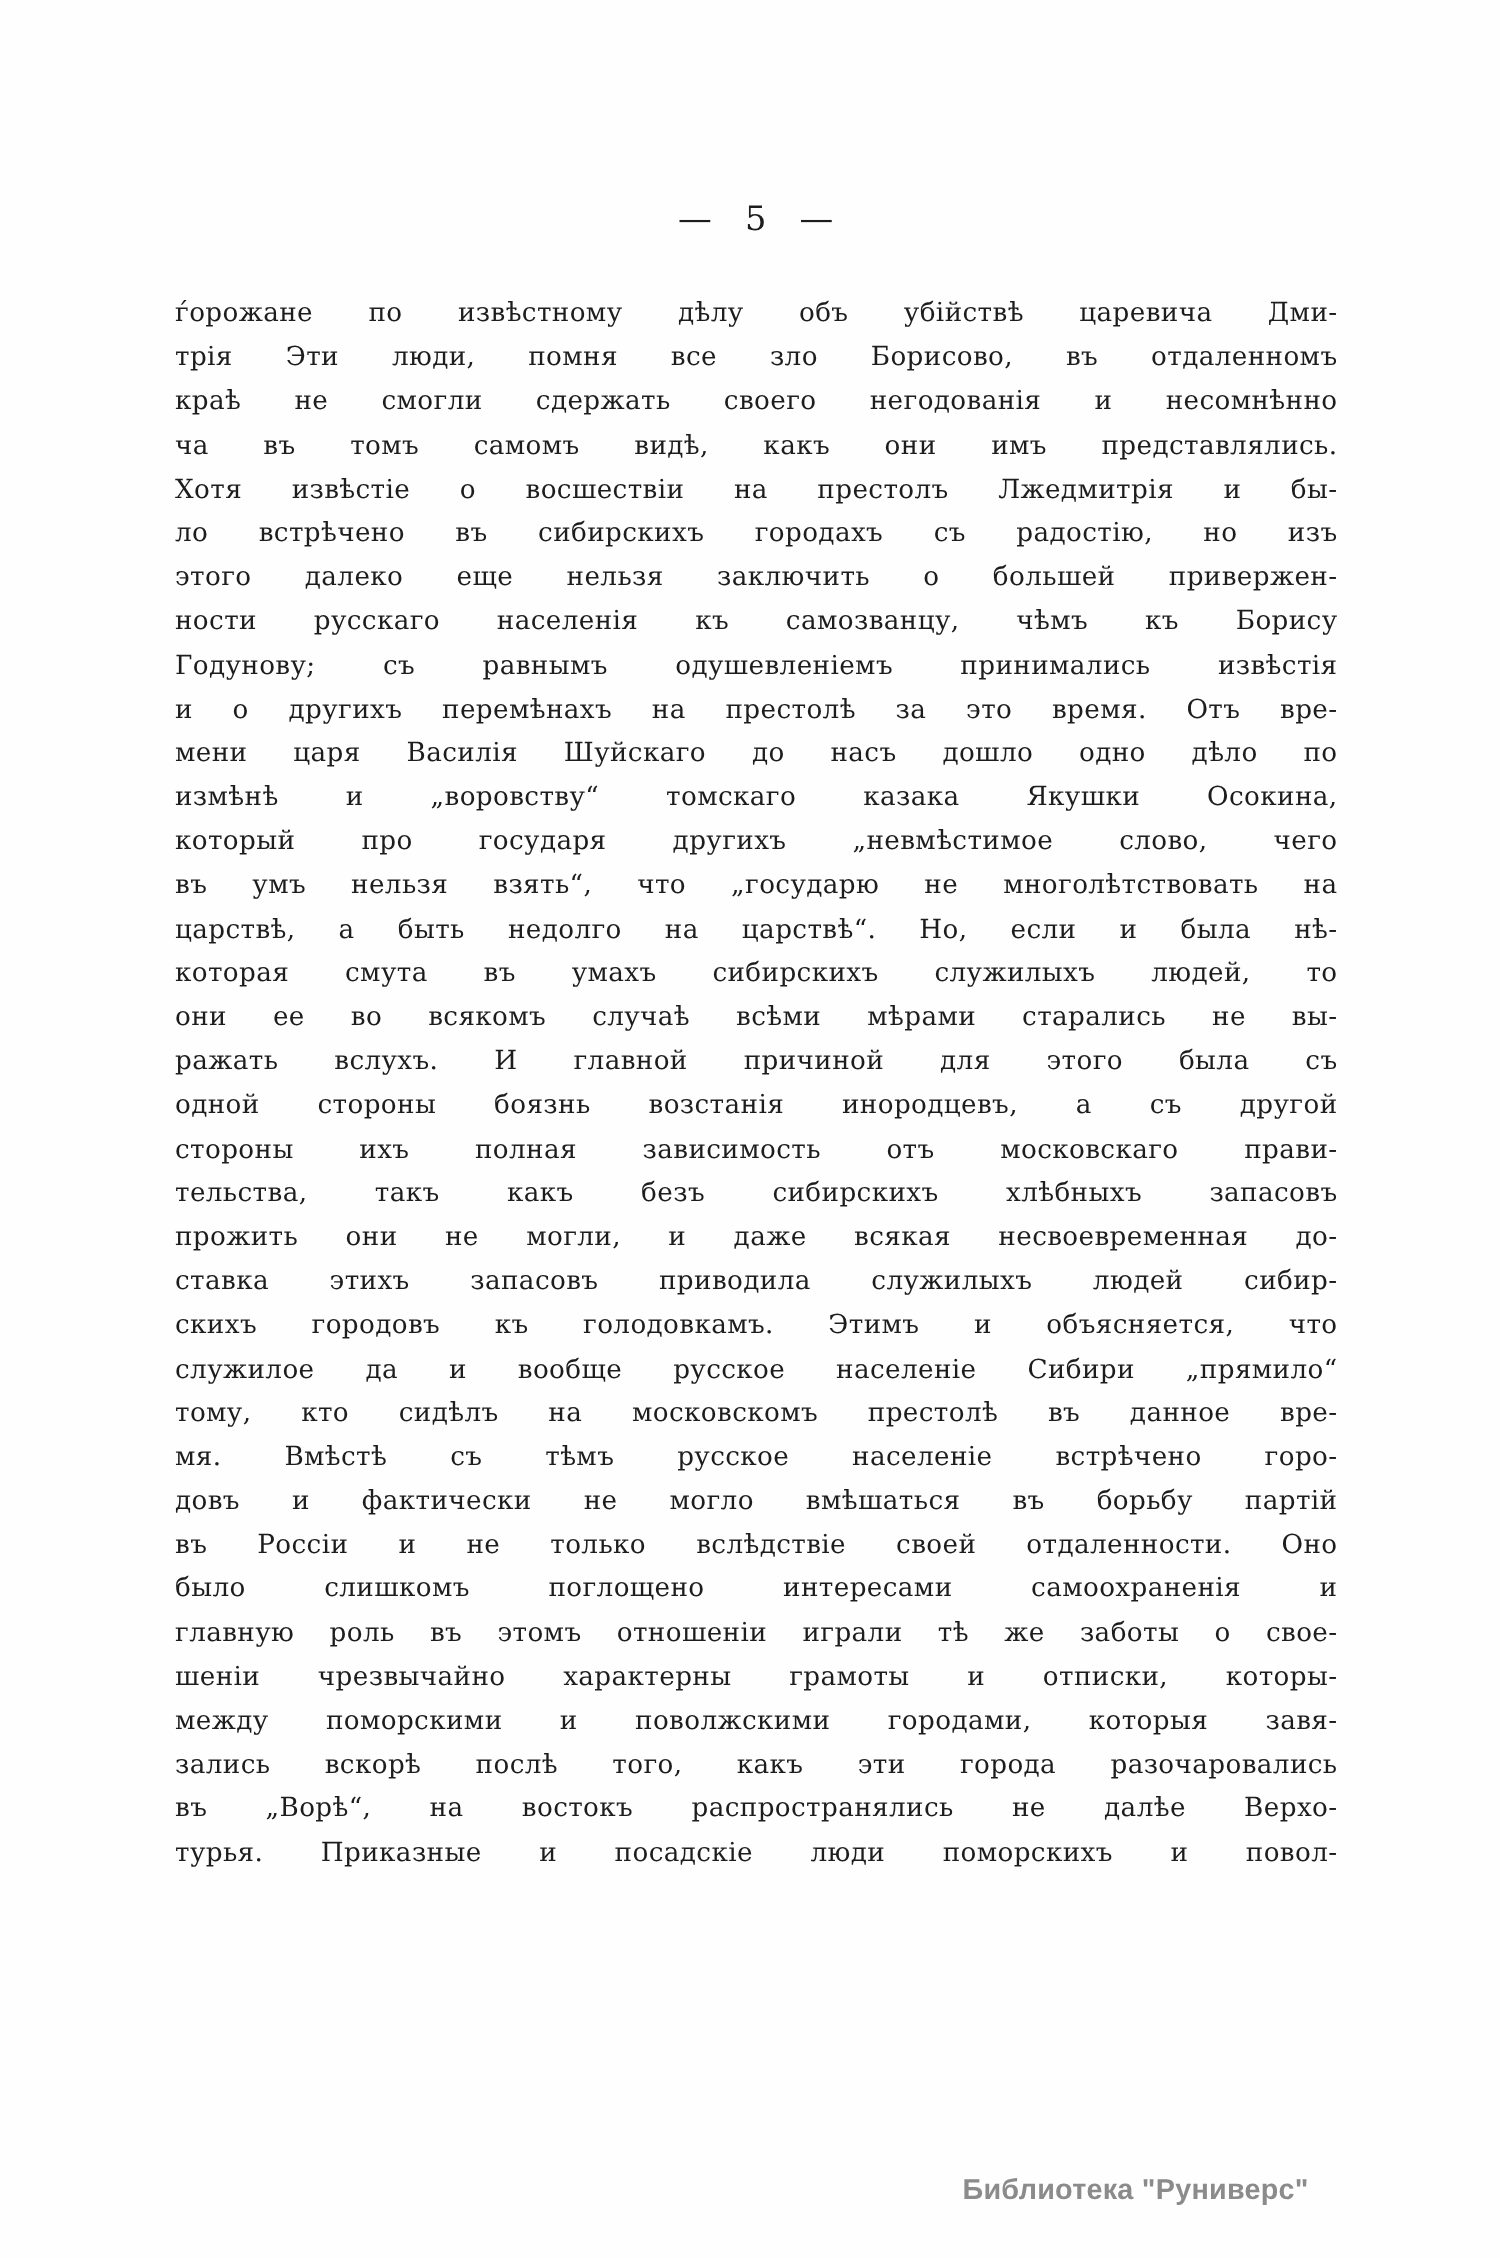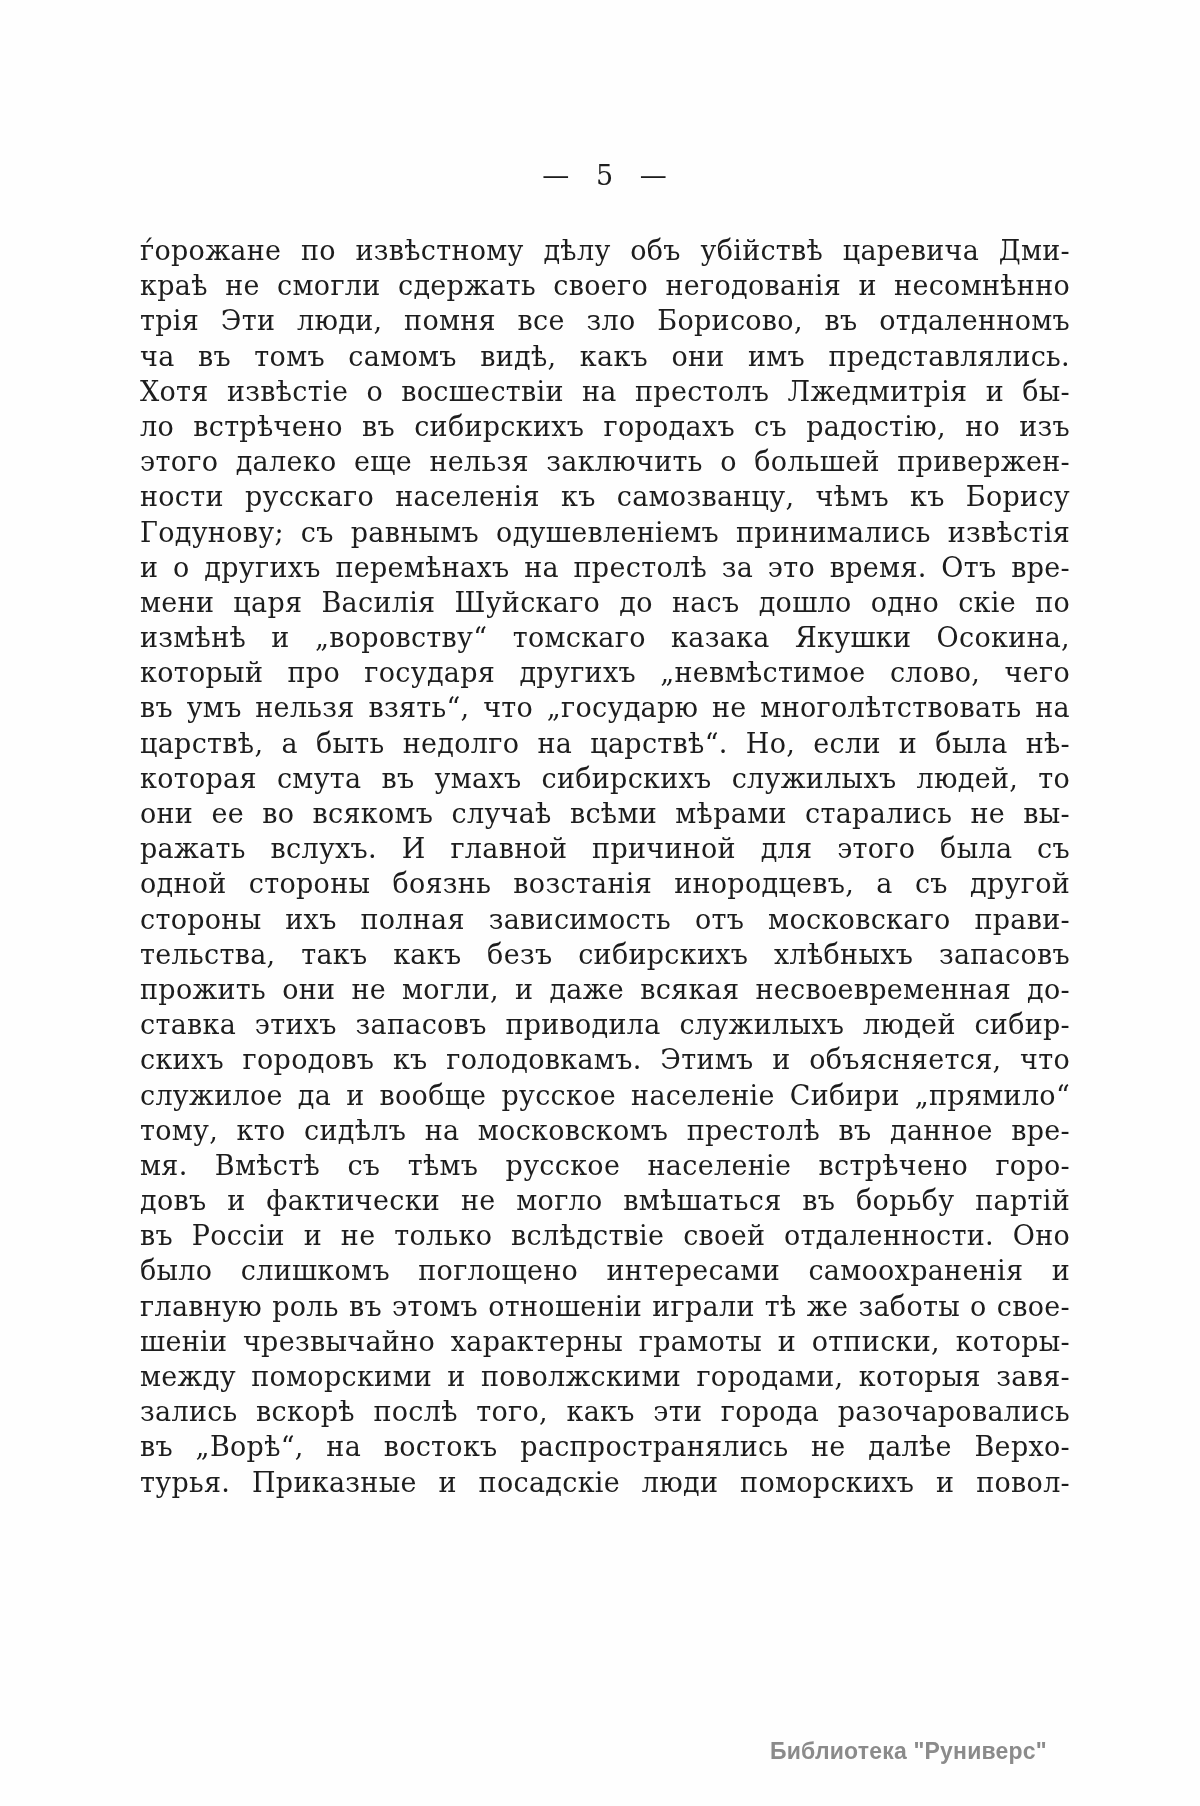--- a/index.html
+++ b/index.html
@@ -32,21 +32,21 @@
     color: var(--ink);
     word-spacing: 16px;
     letter-spacing: 1px;
   }
   .body-text {
     position: absolute;
     top: 233px;
     left: 140px;
     width: 930px;
     color: var(--ink);
-    font-size: 27px;
+    font-size: 21px;
     line-height: 35.2px;
     letter-spacing: 0.3px;
   }
   .body-text .line {
     text-align: justify;
     text-align-last: justify;
     white-space: normal;
     height: 35.2px;
     overflow: visible;
   }
@@ -64,30 +64,30 @@
   }
 </style>
 </head>
 <body>
 
 <div class="page">
   <div class="page-number">— 5 —</div>
 
   <div class="body-text">
       <div class="line">ѓорожане по извѣстному дѣлу объ убійствѣ царевича Дми-</div>
+      <div class="line">трія Эти люди, помня все зло Борисово, въ отдаленномъ</div>
       <div class="line">краѣ не смогли сдержать своего негодованія и несомнѣнно</div>
-      <div class="line">трія Эти люди, помня все зло Борисово, въ отдаленномъ</div>
       <div class="line">ча въ томъ самомъ видѣ, какъ они имъ представлялись.</div>
       <div class="line">Хотя извѣстіе о восшествіи на престолъ Лжедмитрія и бы-</div>
       <div class="line">ло встрѣчено въ сибирскихъ городахъ съ радостію, но изъ</div>
       <div class="line">этого далеко еще нельзя заключить о большей привержен-</div>
       <div class="line">ности русскаго населенія къ самозванцу, чѣмъ къ Борису</div>
       <div class="line">Годунову; съ равнымъ одушевленіемъ принимались извѣстія</div>
       <div class="line">и о другихъ перемѣнахъ на престолѣ за это время. Отъ вре-</div>
-      <div class="line">мени царя Василія Шуйскаго до насъ дошло одно скіе по</div>
+      <div class="line">мени царя Василія Шуйскаго до насъ дошло одно дѣло по</div>
       <div class="line">измѣнѣ и „воровству“ томскаго казака Якушки Осокина,</div>
       <div class="line">который про государя другихъ „невмѣстимое слово, чего</div>
       <div class="line">въ умъ нельзя взять“, что „государю не многолѣтствовать на</div>
       <div class="line">царствѣ, а быть недолго на царствѣ“. Но, если и была нѣ-</div>
       <div class="line">которая смута въ умахъ сибирскихъ служилыхъ людей, то</div>
       <div class="line">они ее во всякомъ случаѣ всѣми мѣрами старались не вы-</div>
       <div class="line">ражать вслухъ. И главной причиной для этого была съ</div>
       <div class="line">одной стороны боязнь возстанія инородцевъ, а съ другой</div>
       <div class="line">стороны ихъ полная зависимость отъ московскаго прави-</div>
       <div class="line">тельства, такъ какъ безъ сибирскихъ хлѣбныхъ запасовъ</div>

